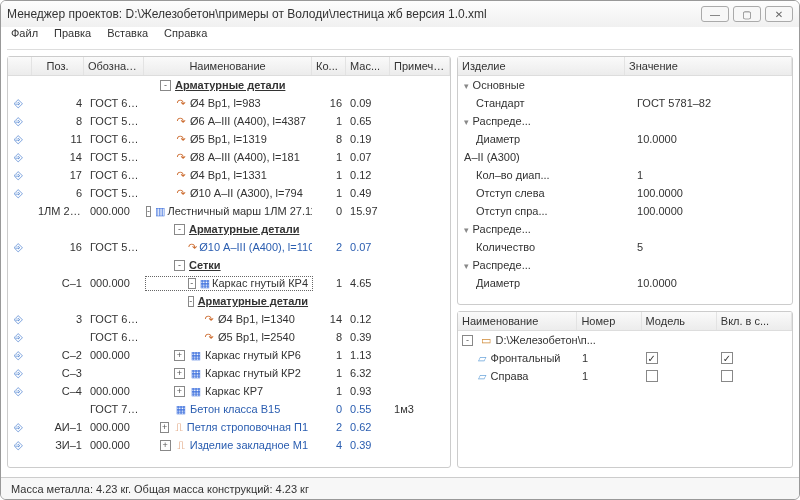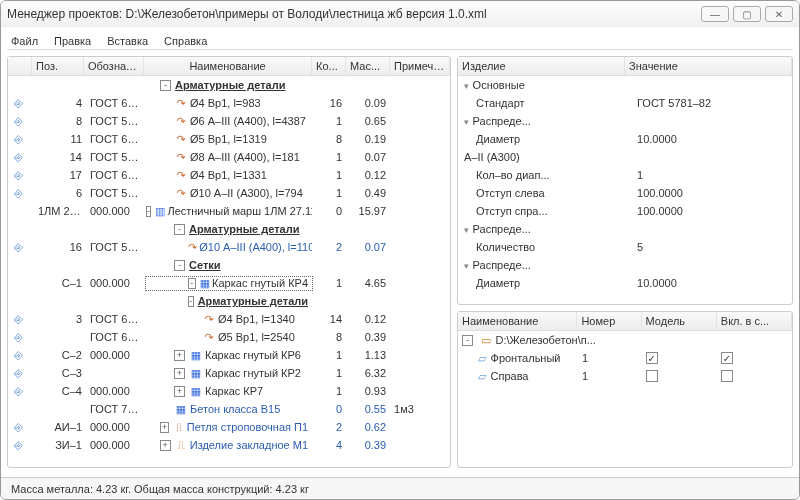--- a/index.html
+++ b/index.html
@@ -1,37 +1,37 @@
 <!DOCTYPE html>
 <html><head>
 <meta charset="utf-8">
 <style>
 *{box-sizing:border-box;margin:0;padding:0;font-family:Tahoma,Arial,sans-serif;font-size:11px;color:#333}
 body{background:#fff;width:800px;height:500px;overflow:hidden;border:1px solid #999;border-radius:6px;position:relative}
 .titlebar{height:26px;display:flex;align-items:center;padding:0 6px;background:linear-gradient(#fdfdfd,#f0f0f0);color:#444}
 .titlebar .title{flex:1;font-size:12px}
 .wbtn{width:28px;height:16px;border:1px solid #aaa;border-radius:3px;margin-left:4px;display:flex;align-items:center;justify-content:center;font-size:10px;color:#666;background:#f7f7f7}
-.menubar{height:20px;display:flex;align-items:flex-end;gap:16px;padding:0 10px;color:#2a5db0}
+.menubar{height:20px;display:flex;align-items:flex-start;gap:16px;padding:0 10px;color:#2a5db0}
 .menubar span{cursor:default}
 .sep{height:1px;background:#ddd;margin:2px 6px}
 .main{display:flex;height:420px;padding:4px 6px;gap:6px}
 .left{flex:1.25;border:1px solid #ccc;border-radius:3px;display:flex;flex-direction:column;min-width:0}
 .right{flex:0.95;display:flex;flex-direction:column;gap:6px;min-width:0}
 .panel{border:1px solid #ccc;border-radius:3px;display:flex;flex-direction:column;min-height:0}
 .hdr{display:flex;background:linear-gradient(#fafafa,#ececec);border-bottom:1px solid #ddd;font-size:11px;color:#555}
 .hdr>div{padding:3px 4px;border-right:1px solid #e3e3e3;white-space:nowrap;overflow:hidden;text-overflow:ellipsis}
 .body{flex:1;overflow:auto}
 .row{display:flex;align-items:center;height:18px;padding-left:2px}
 .row>div{padding:0 4px;white-space:nowrap;overflow:hidden;text-overflow:ellipsis}
 .c-ico{width:24px;flex:0 0 24px;color:#5b8bd4;font-size:12px}
 .c-pos{width:52px;flex:0 0 52px;text-align:right;padding-right:8px}
 .c-ob{width:60px;flex:0 0 60px}
 .c-name{flex:1;min-width:0;display:flex;align-items:center}
 .c-k{width:34px;flex:0 0 34px;text-align:right}
-.c-m{width:44px;flex:0 0 44px;text-align:right}
+.c-m{width:44px;flex:0 0 44px;text-align:left}
 .c-pr{width:60px;flex:0 0 60px}
 .tree-exp{width:11px;height:11px;border:1px solid #888;display:inline-flex;align-items:center;justify-content:center;font-size:9px;line-height:1;margin-right:4px;background:#fff;color:#555}
 .u{text-decoration:underline;font-weight:bold}
 .blue{color:#2a5db0}
 .sel{outline:1px dotted #666}
 .glyph{display:inline-block;width:14px;text-align:center;color:#cc6b2e;margin-right:2px;font-size:11px}
 .glyph.b{color:#3a6edd}
 .prop .hdr>div:first-child{flex:1}
 .prop .hdr>div:last-child{flex:1}
 .prow{display:flex;height:18px;align-items:center}
@@ -61,21 +61,21 @@
   <span>Правка</span>
   <span>Вставка</span>
   <span>Справка</span>
 </div>
 <div class="sep"></div>
 
 <div class="main">
   <div class="left">
     <div class="hdr">
       <div style="width:24px"></div>
-      <div style="width:52px;">Поз.</div>
+      <div style="width:52px;text-align:center">Поз.</div>
       <div style="width:60px">Обозначен...</div>
       <div style="flex:1;text-align:center">Наименование</div>
       <div style="width:34px">Ко...</div>
       <div style="width:44px">Мас...</div>
       <div style="width:60px">Примечан...</div>
     </div>
     <div class="body" id="tree-body">
         <div class="row">
           <div class="c-ico"></div>
           <div class="c-pos"></div>

